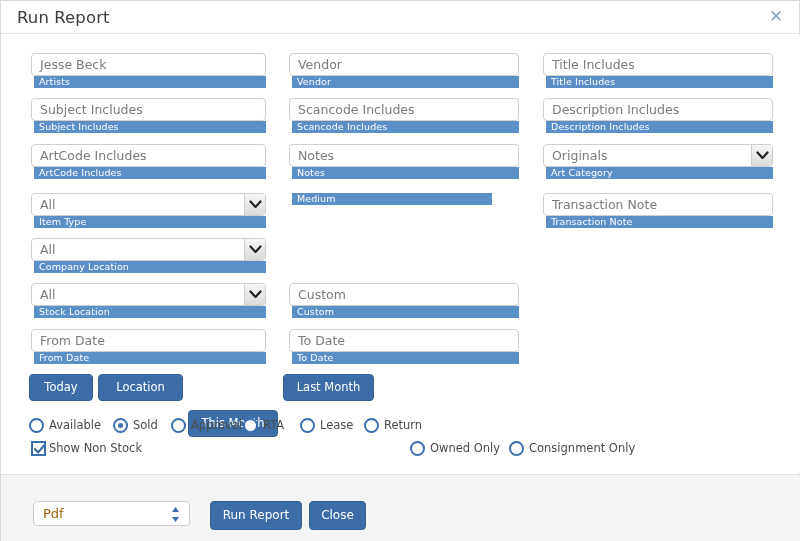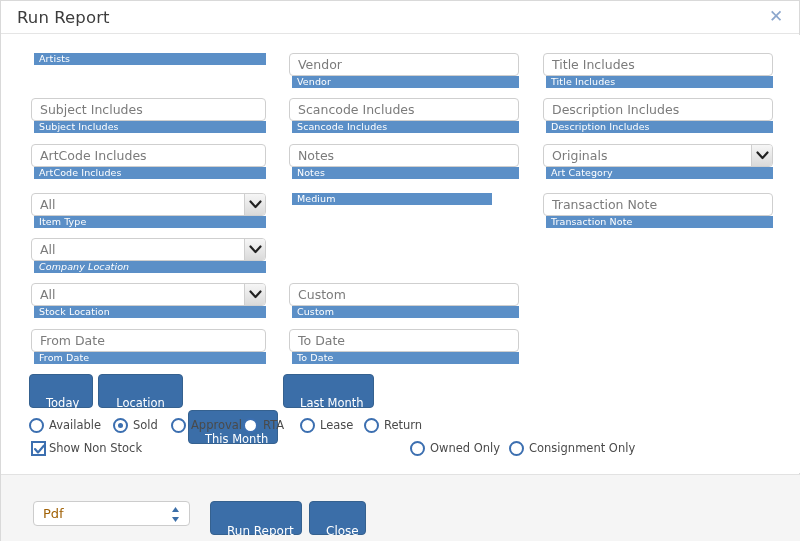--- a/index.html
+++ b/index.html
@@ -137,21 +137,21 @@
   .btn {
     box-sizing: border-box;
     background: #3b6ea8;
     border: 1px solid #35618f;
     border-radius: 4px;
     color: #ffffff;
     font-size: 11.5px;
     font-family: "DejaVu Sans", "Liberation Sans", sans-serif;
     text-align: center;
     cursor: pointer;
-    padding: 16px;
+    padding: 0;
     white-space: nowrap;
   }
   .quick-btn {
     position: absolute;
     height: 27px;
     line-height: 25px;
   }
 
   
   .opt {
@@ -245,20 +245,23 @@
 <div class="modal">
 
   <div class="modal-header">
     <div class="modal-title">Run Report</div>
     <button class="close-btn">✕</button>
   </div>
 
   <div class="modal-body">
     <div id="fields-host">
         <div class="field" style="left: 30px; top: 18px; width: 235px;">
+          <div class="field-box">
+            <span class="val">Jesse Beck</span>
+          </div>
           <div class="field-label" style="width: 232px;">Artists</div>
         </div>
         <div class="field" style="left: 288px; top: 18px; width: 230px;">
           <div class="field-box">
             <span class="val">Vendor</span>
           </div>
           <div class="field-label" style="width: 227px;">Vendor</div>
         </div>
         <div class="field" style="left: 542px; top: 18px; width: 230px;">
           <div class="field-box">
@@ -329,21 +332,21 @@
         </div>
         <div class="field" style="left: 30px; top: 203px; width: 235px;">
           <div class="field-box">
             <span class="val">All</span>
             <span class="sel-arrow">
               <svg width="13" height="11" viewBox="0 0 13 11">
                 <path d="M1.5 2.5 L6.5 8 L11.5 2.5" stroke="#222" stroke-width="2.2" fill="none" stroke-linecap="round" stroke-linejoin="round"></path>
               </svg>
             </span>
           </div>
-          <div class="field-label" style="width: 232px; font-style: italic;">Company Location</div>
+          <div class="field-label" style="width: 232px;">Company Location</div>
         </div>
         <div class="field" style="left: 30px; top: 248px; width: 235px;">
           <div class="field-box">
             <span class="val">All</span>
             <span class="sel-arrow">
               <svg width="13" height="11" viewBox="0 0 13 11">
                 <path d="M1.5 2.5 L6.5 8 L11.5 2.5" stroke="#222" stroke-width="2.2" fill="none" stroke-linecap="round" stroke-linejoin="round"></path>
               </svg>
             </span>
           </div>

